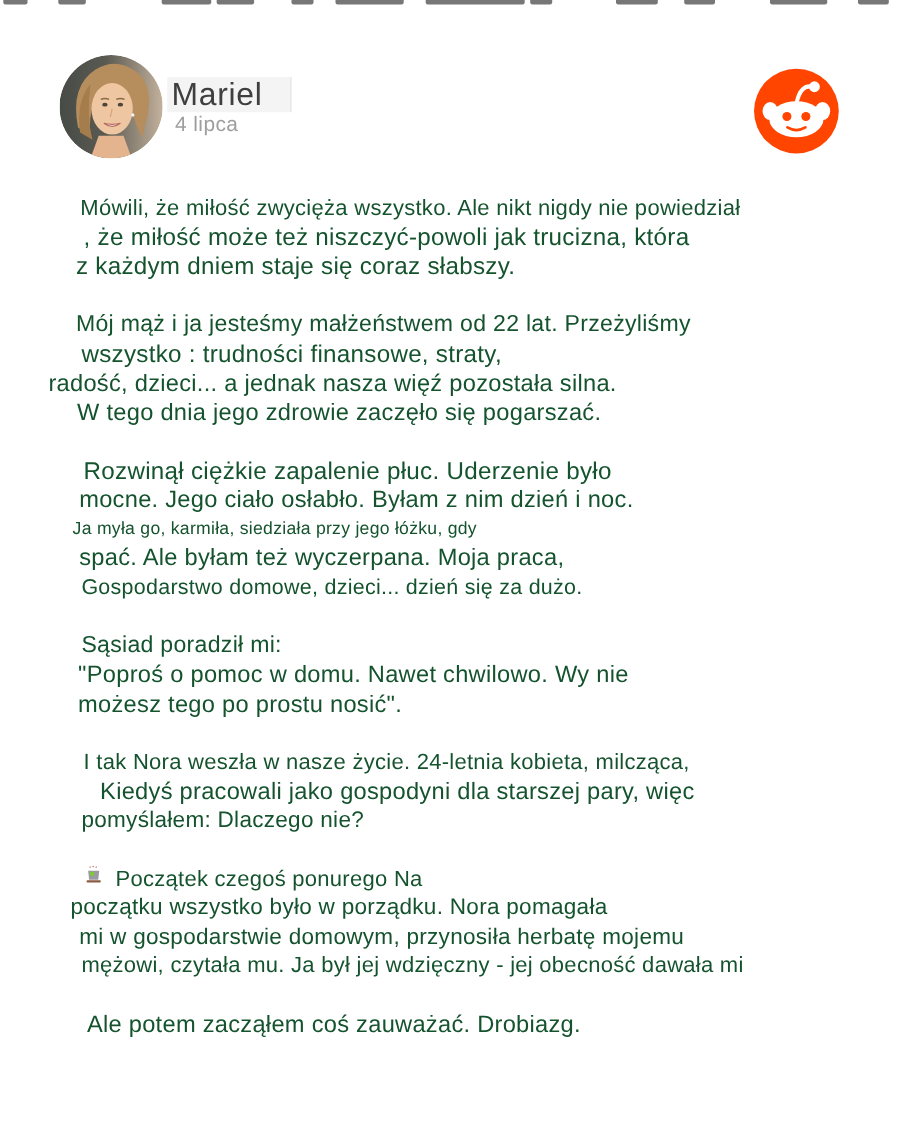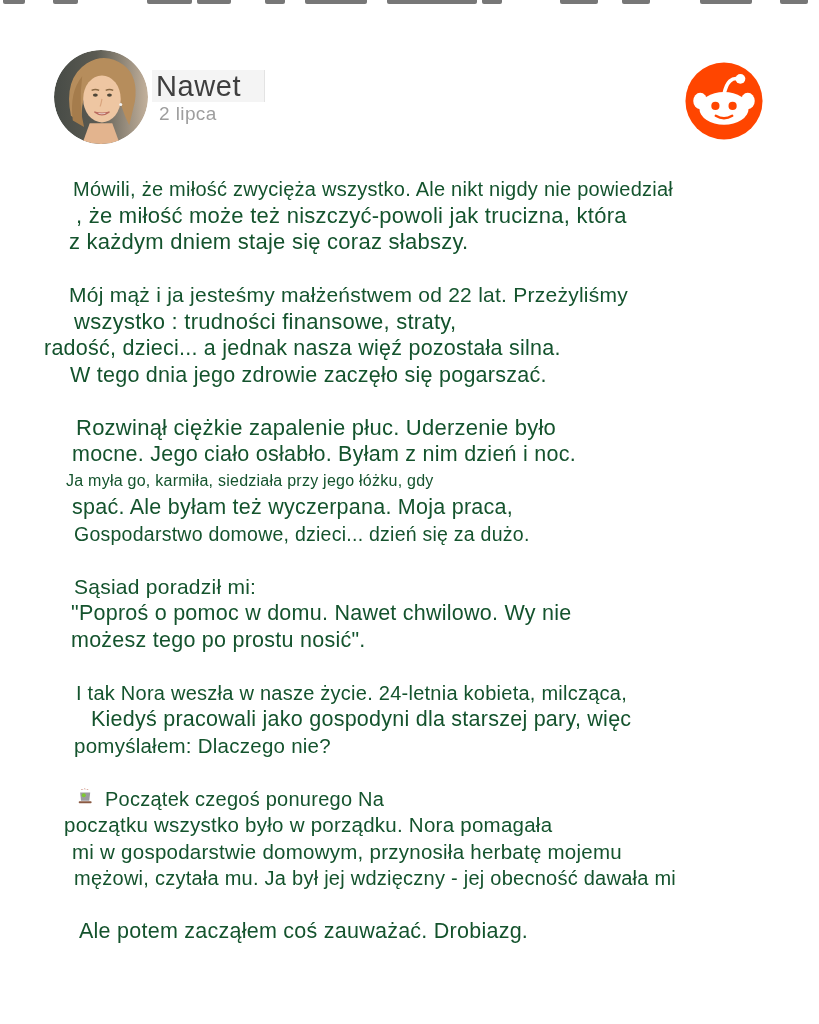--- a/index.html
+++ b/index.html
@@ -110,22 +110,22 @@
 
           <path d="M51 52 Q50 58 49 60" stroke="#d8a37c" stroke-width="1.2" fill="none"></path>
           <path d="M43 66 Q51 72 59 66 Q51 68 43 66 Z" fill="#fdfdfd" stroke="#b96a5e" stroke-width="1.2"></path>
 
           <circle cx="71" cy="58" r="1.6" fill="#f2f2f2"></circle>
         </g>
       </svg>
     </div>
 
     <div class="name-highlight"></div>
-    <div class="username">Nawet</div>
-    <div class="post-date">2 lipca</div>
+    <div class="username">Mariel</div>
+    <div class="post-date">4 lipca</div>
 
     <div class="reddit-logo">
       <svg viewBox="0 0 100 100" width="82" height="82">
         <circle cx="50" cy="50" r="47" fill="#FF4500"></circle>
 
         <path d="M50 42 C 53 26, 60 21, 68 23" stroke="#ffffff" stroke-width="4.5" fill="none" stroke-linecap="round"></path>
         <circle cx="70" cy="23" r="6" fill="#ffffff"></circle>
 
         <ellipse cx="21" cy="50" rx="8.5" ry="10" fill="#ffffff"></ellipse>
         <ellipse cx="79" cy="50" rx="8.5" ry="10" fill="#ffffff"></ellipse>

